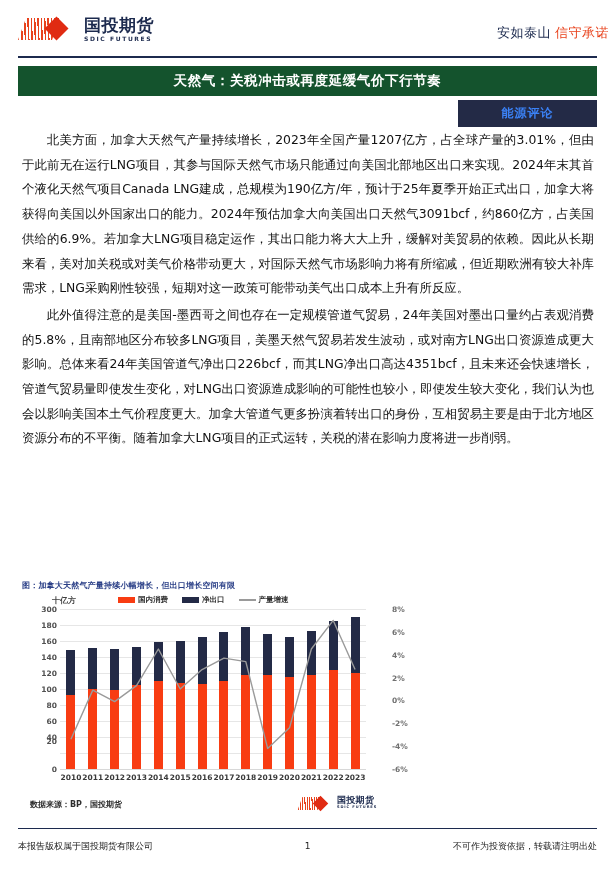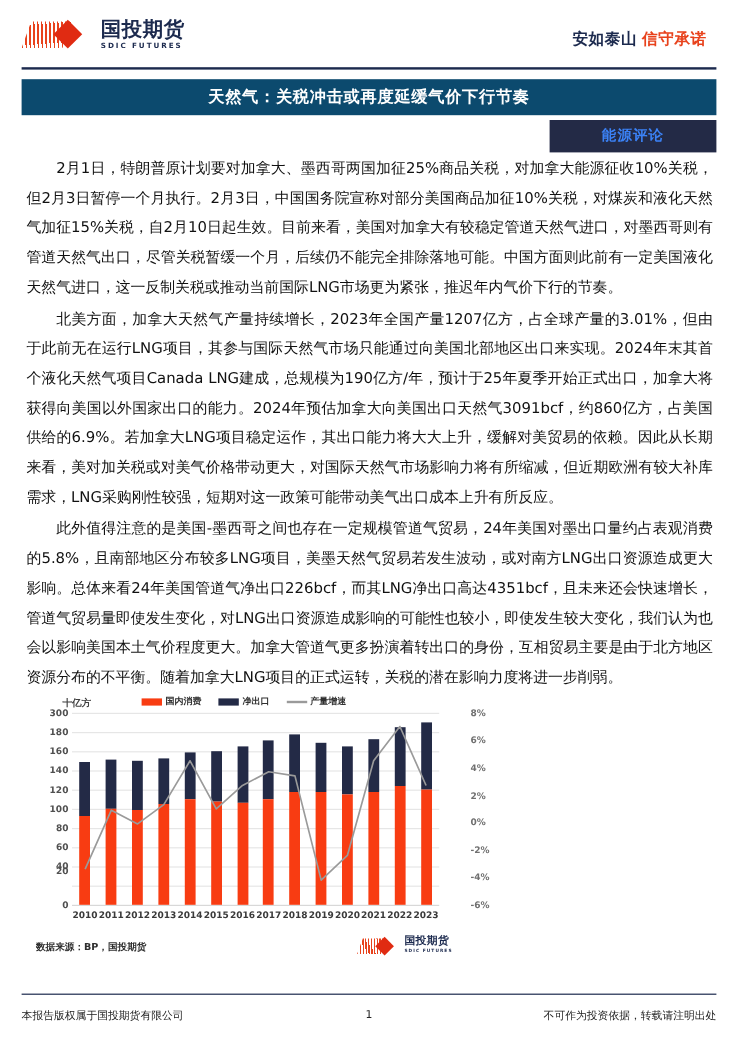--- a/index.html
+++ b/index.html
@@ -34,32 +34,32 @@
   }
   .logo-text{display:flex;flex-direction:column;line-height:1;}
   .logo-cn{
     font-size:17px;font-weight:bold;color:#1c2a4e;letter-spacing:.5px;
     font-family:"DejaVu Sans","Liberation Sans",sans-serif;
   }
   .logo-en{
     font-size:6px;font-weight:bold;color:#1c2a4e;letter-spacing:1.6px;margin-top:2px;
   }
   .slogan{
-    position:absolute;right:26px;top:24px;font-size:13px;font-weight:bold;letter-spacing:.5px;
+    position:absolute;right:6px;top:24px;font-size:13px;font-weight:normal;letter-spacing:.5px;
   }
   .slogan .dark{color:#1c2a4e;}
   .slogan .red{color:#e8421c;margin-left:4px;}
   .header-rule{
     position:absolute;left:18px;top:56px;width:579px;height:1.6px;background:#1c2a4e;
   }
 
   
   .title-bar{
     position:absolute;left:18px;top:66px;width:579px;height:30px;
-    background:#0c4a6e;
+    background:#14532d;
     display:flex;align-items:center;justify-content:center;
   }
   .title-bar span{
     color:#ffffff;font-size:13.5px;font-weight:bold;letter-spacing:.6px;
   }
   .tag-box{
     position:absolute;right:18px;top:100px;width:139px;height:27px;
     background:#232a46;display:flex;align-items:center;justify-content:center;
   }
   .tag-box span{color:#3b82f6;font-size:12px;font-weight:bold;letter-spacing:1px;}
@@ -186,26 +186,26 @@
   <div class="header-rule"></div>
 
   <div class="title-bar">
     <span>天然气：关税冲击或再度延缓气价下行节奏</span>
   </div>
   <div class="tag-box">
     <span>能源评论</span>
   </div>
 
   <div class="body-text">
-    <p>2月1日，特朗普原计划要对加拿大、墨西哥两国加征25%商品关税，对加拿大能源征收10%关税，但2月3日暂停一个月执行。2月3日，中国国务院宣称对部分美国商品加征10%关税，对煤炭和液化天然气加征15%关税，自2月10日起生效。目前来看，美国对加拿大有较稳定管道天然气进口，对墨西哥则有管道天然气出口，尽管关税暂缓一个月，后续仍不能完全排除落地可能。中国方面则此前有一定美国液化天然气进口，这一反制关税或推动当前国际LNG市场更为紧张，推迟年内气价下行的节奏。</p>
     <p>北美方面，加拿大天然气产量持续增长，2023年全国产量1207亿方，占全球产量的3.01%，但由于此前无在运行LNG项目，其参与国际天然气市场只能通过向美国北部地区出口来实现。2024年末其首个液化天然气项目Canada LNG建成，总规模为190亿方/年，预计于25年夏季开始正式出口，加拿大将获得向美国以外国家出口的能力。2024年预估加拿大向美国出口天然气3091bcf，约860亿方，占美国供给的6.9%。若加拿大LNG项目稳定运作，其出口能力将大大上升，缓解对美贸易的依赖。因此从长期来看，美对加关税或对美气价格带动更大，对国际天然气市场影响力将有所缩减，但近期欧洲有较大补库需求，LNG采购刚性较强，短期对这一政策可能带动美气出口成本上升有所反应。</p>
     <p>此外值得注意的是美国-墨西哥之间也存在一定规模管道气贸易，24年美国对墨出口量约占表观消费的5.8%，且南部地区分布较多LNG项目，美墨天然气贸易若发生波动，或对南方LNG出口资源造成更大影响。总体来看24年美国管道气净出口226bcf，而其LNG净出口高达4351bcf，且未来还会快速增长，管道气贸易量即使发生变化，对LNG出口资源造成影响的可能性也较小，即使发生较大变化，我们认为也会以影响美国本土气价程度更大。加拿大管道气更多扮演着转出口的身份，互相贸易主要是由于北方地区资源分布的不平衡。随着加拿大LNG项目的正式运转，关税的潜在影响力度将进一步削弱。</p>
   </div>
 
   <div class="chart-block">
+    <div class="chart-caption">图：加拿大天然气产量持续小幅增长，但出口增长空间有限</div>
 
     <div class="chart-frame">
       <div class="axis-unit">十亿方</div>
 
       <div class="legend">
         <div class="lg-item">
           <span class="lg-swatch" style="background:#f83c12"></span>
           <span class="lg-label">国内消费</span>
         </div>
         <div class="lg-item">

